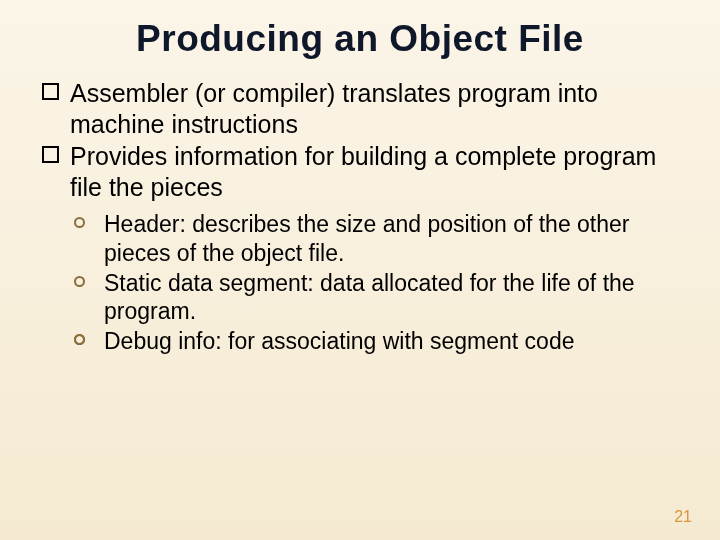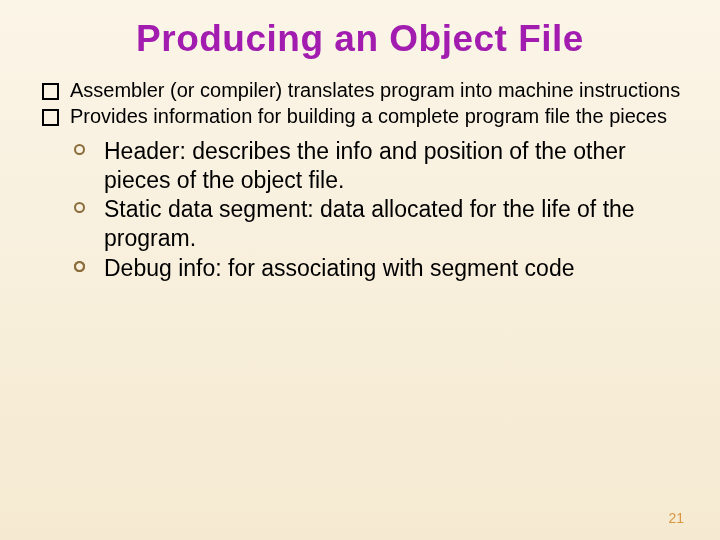--- a/index.html
+++ b/index.html
@@ -6,31 +6,31 @@
   html, body { width: 720px; height: 540px; overflow: hidden; }
   body {
     font-family: Arial, Helvetica, sans-serif;
     background: linear-gradient(to bottom, #fbf5e8 0%, #f5ead1 100%);
     position: relative;
     padding: 18px 30px 30px 30px;
   }
   .title {
     font-size: 37px;
     font-weight: bold;
-    color: #a21caf;
+    color: #0f172a;
     text-align: center;
     margin-bottom: 18px;
     letter-spacing: 0.5px;
   }
   .main-bullets {
     margin-left: 12px;
     margin-bottom: 8px;
   }
   .main-bullet {
-    font-size: 20px;
+    font-size: 25px;
     color: #000;
     line-height: 1.22;
     margin-bottom: 2px;
     padding-left: 28px;
     position: relative;
   }
   .main-bullet .box {
     position: absolute;
     left: 0;
     top: 5px;
@@ -57,22 +57,22 @@
     top: 7px;
     width: 11px;
     height: 11px;
     border: 2px solid #8a6d3b;
     border-radius: 50%;
     display: inline-block;
   }
   .page-num {
     position: absolute;
     bottom: 14px;
-    right: 36px;
-    font-size: 14px;
+    right: 28px;
+    font-size: 16px;
     color: #d8963f;
   }
 </style>
 </head>
 <body>
 
 <div class="title">Producing an Object File</div>
 
 <div class="main-bullets">
   <div class="main-bullet">
@@ -81,21 +81,21 @@
   </div>
   <div class="main-bullet">
     <span class="box"></span>
     <span>Provides information for building a complete program file the pieces</span>
   </div>
 </div>
 
 <div class="sub-bullets">
   <div class="sub-bullet">
     <span class="ring"></span>
-    <span>Header: describes the info and position of the other pieces of the object file.</span>
+    <span>Header: describes the size and position of the other pieces of the object file.</span>
   </div>
   <div class="sub-bullet">
     <span class="ring"></span>
     <span>Static data segment: data allocated for the life of the program.</span>
   </div>
   <div class="sub-bullet">
     <span class="ring"></span>
   </div>
   <div class="sub-bullet">
     <span class="ring"></span>

